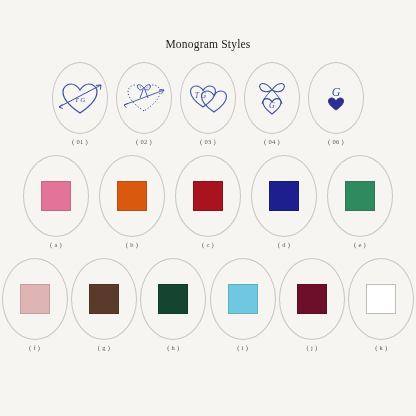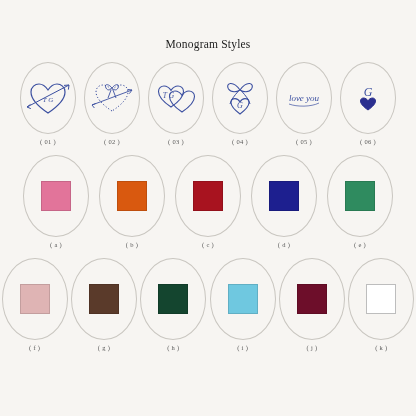--- a/index.html
+++ b/index.html
@@ -128,29 +128,20 @@
           <path d="M25 14 C18 4 10 7 13.5 13 C16 17 22 16 25 14 Z" fill="none" stroke="#3b4fa0" stroke-width="1.1"></path>
           <path d="M25 14 C32 4 40 7 36.5 13 C34 17 28 16 25 14 Z" fill="none" stroke="#3b4fa0" stroke-width="1.1"></path>
           <path d="M23.5 15 C19 20 16 24 15 28 M26.5 15 C31 20 34 24 35 28" fill="none" stroke="#3b4fa0" stroke-width="1"></path>
           <path d="M25 38 C19 33.5 16 29.5 16 26.5 C16 24 18 22.6 20 22.6 C22 22.6 24 24.2 25 26 C26 24.2 28 22.6 30 22.6 C32 22.6 34 24 34 26.5 C34 29.5 31 33.5 25 38 Z" fill="none" stroke="#3b4fa0" stroke-width="1.1"></path>
           <text x="25" y="32" text-anchor="middle" font-family="Liberation Serif, serif" font-size="8" font-style="italic" fill="#3b4fa0">G</text>
         </svg>
       </div>
       <div class="caption">( 04 )</div>
     </div>
 
-    <div class="cell">
-      <div class="oval">
-        <svg class="art" width="50" height="44" viewBox="0 0 50 44">
-          <text x="25" y="25" text-anchor="middle" font-family="Liberation Serif, serif" font-size="9" font-style="italic" fill="#3b4fa0">love you</text>
-          <path d="M10 28 C18 31 32 31 40 27" fill="none" stroke="#3b4fa0" stroke-width="0.7"></path>
-        </svg>
-      </div>
-      <div class="caption">( 05 )</div>
-    </div>
 
     <div class="cell">
       <div class="oval">
         <svg class="art" width="50" height="44" viewBox="0 0 50 44">
           <text x="25" y="20" text-anchor="middle" font-family="Liberation Serif, serif" font-size="12" font-style="italic" fill="#3b4fa0">G</text>
           <path d="M25 34 C20 30.5 17.5 27.5 17.5 25 C17.5 23 19 22 20.6 22 C22.2 22 23.9 23.2 25 24.6 C26.1 23.2 27.8 22 29.4 22 C31 22 32.5 23 32.5 25 C32.5 27.5 30 30.5 25 34 Z" fill="#2b2f8f" stroke="#2b2f8f" stroke-width="1"></path>
         </svg>
       </div>
       <div class="caption">( 06 )</div>
     </div>

